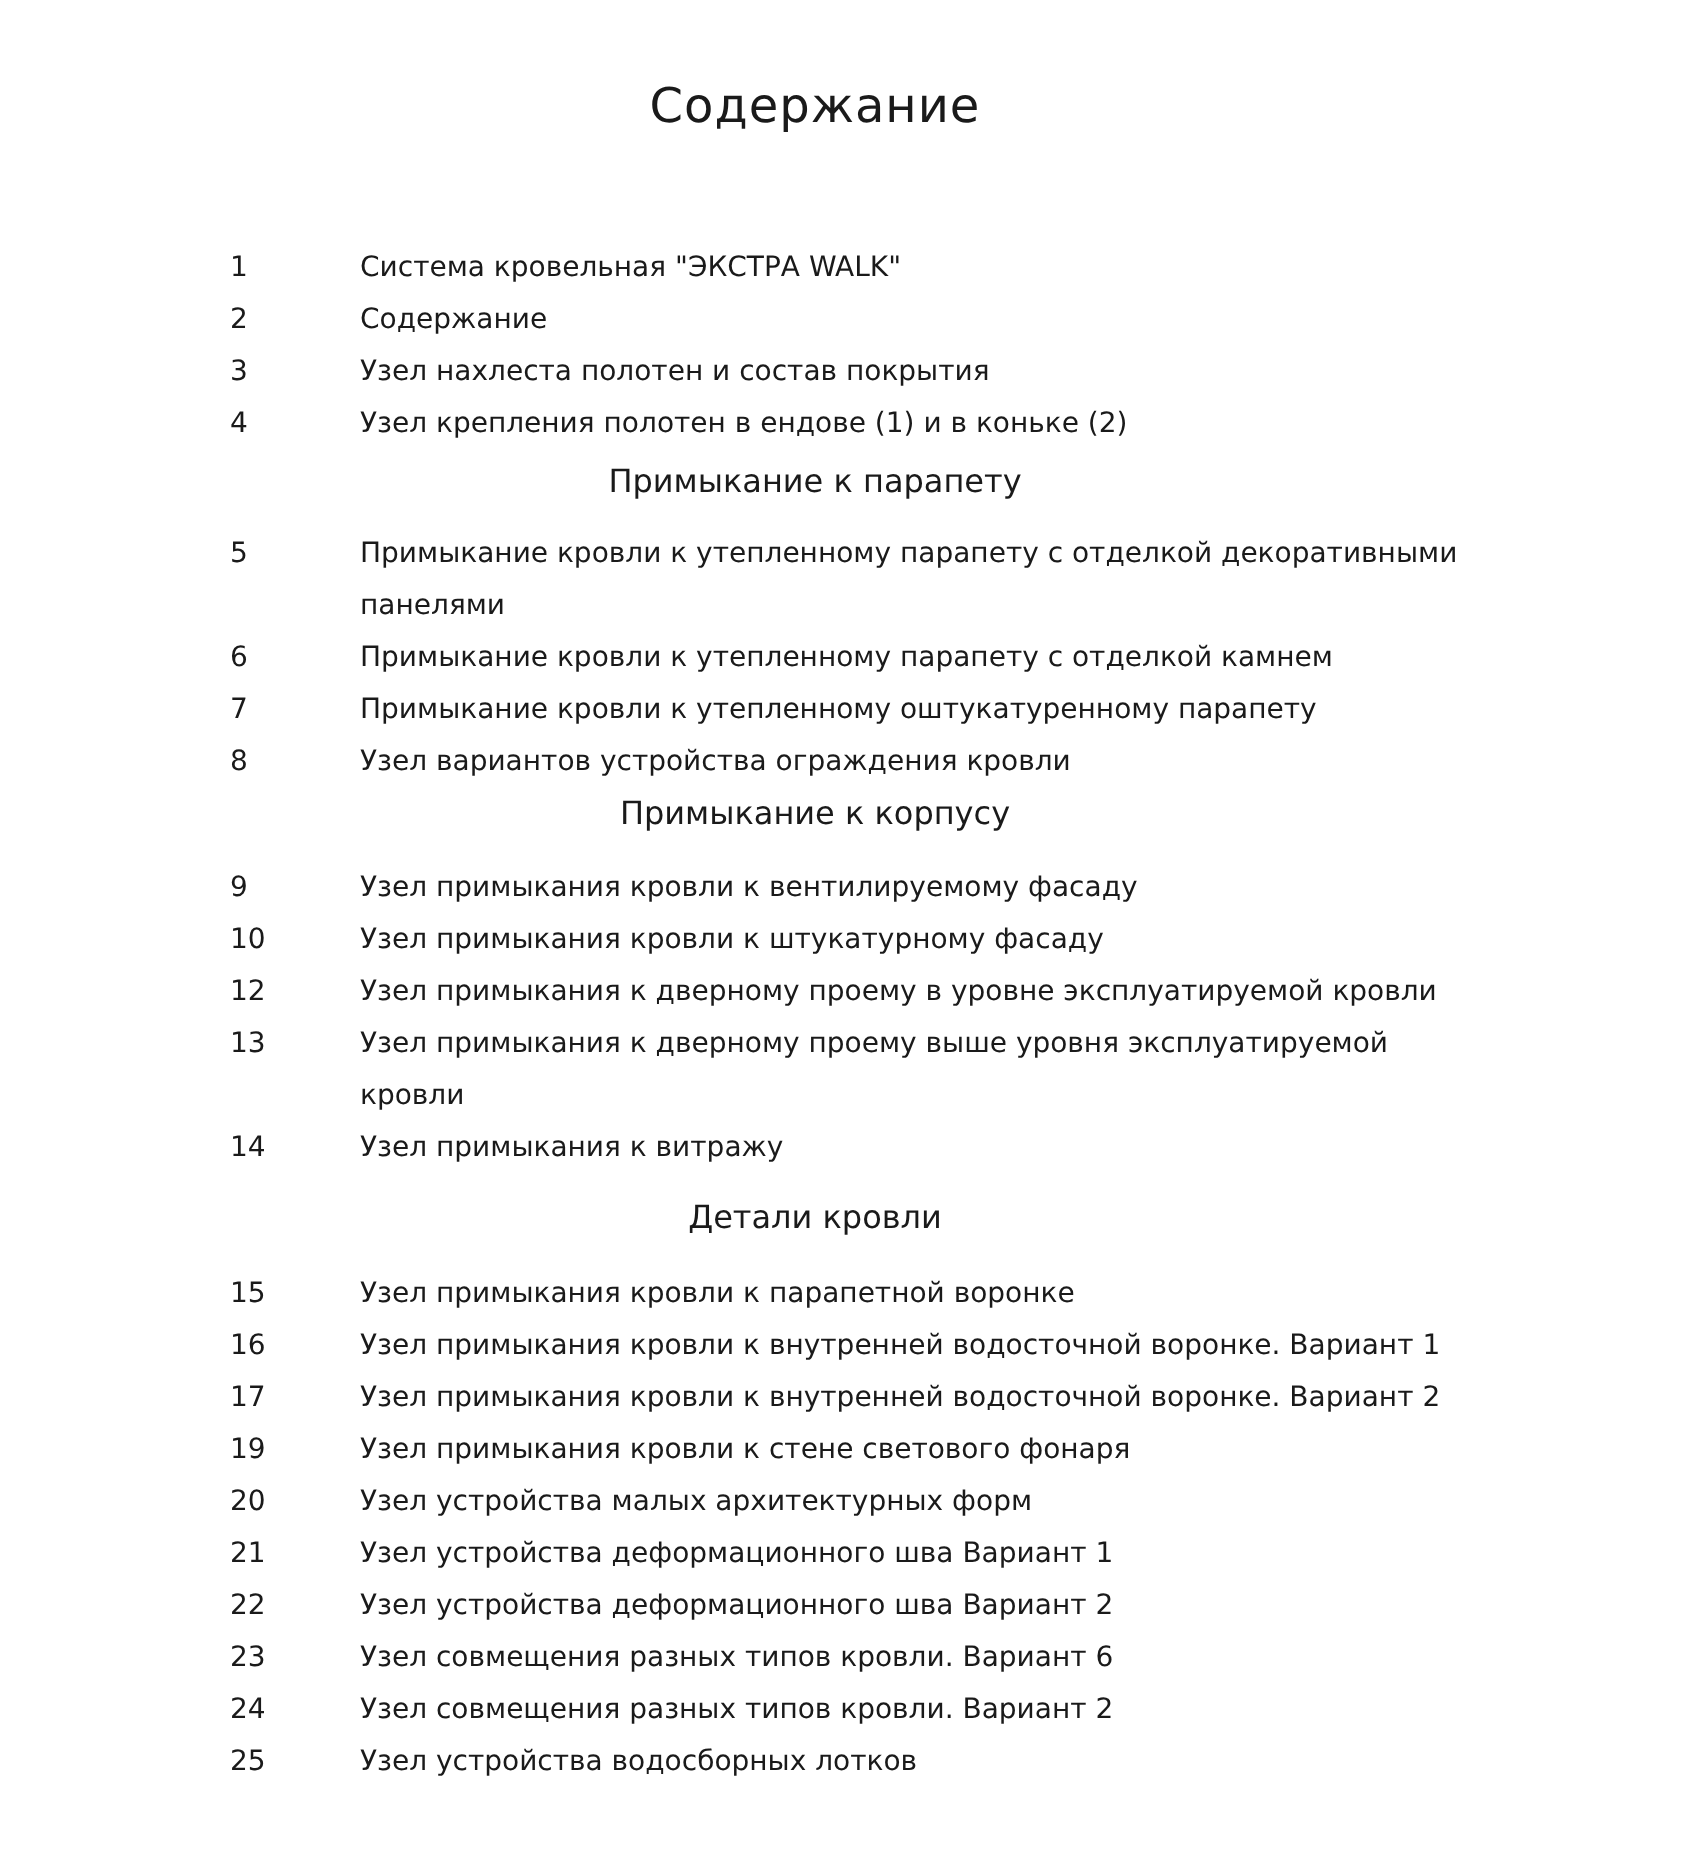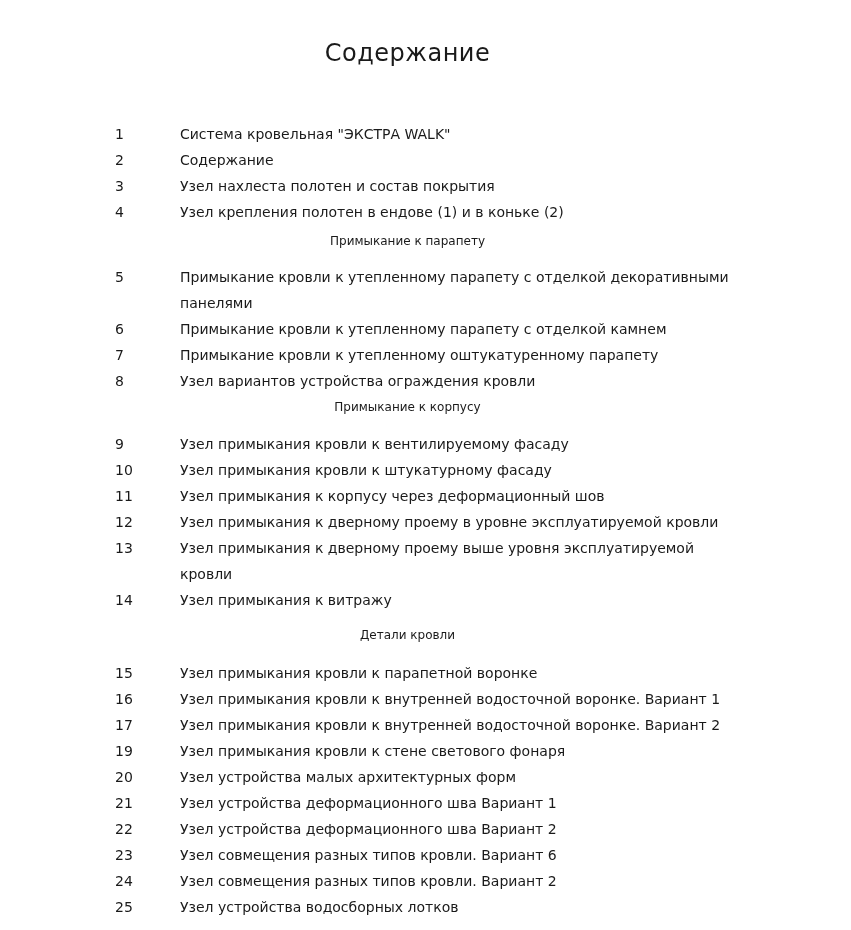--- a/index.html
+++ b/index.html
@@ -44,21 +44,21 @@
     flex: 0 0 65px;
     width: 65px;
   }
   .toc-text {
     flex: 0 0 550px;
     width: 550px;
     max-width: 550px;
   }
   .section-header {
     text-align: center;
-    font-size: 12px;
+    font-size: 16px;
     line-height: 20px;
   }
   .g1 { margin-top: 53px; }
   .h1 { margin-top: 6px; }
   .g2 { margin-top: 13px; }
   .h2 { margin-top: 3px; }
   .g3 { margin-top: 14px; }
   .h3 { margin-top: 12px; }
   .g4 { margin-top: 15px; }
 </style>
@@ -115,24 +115,20 @@
     <div class="toc-group g3">
       <div class="toc-row">
         <span class="toc-num">9</span>
         <span class="toc-text">Узел примыкания кровли к вентилируемому фасаду</span>
       </div>
       <div class="toc-row">
         <span class="toc-num">10</span>
         <span class="toc-text">Узел примыкания кровли к штукатурному фасаду</span>
       </div>
       <div class="toc-row">
-        <span class="toc-num">11</span>
-        <span class="toc-text">Узел примыкания к корпусу через деформационный шов</span>
-      </div>
-      <div class="toc-row">
         <span class="toc-num">12</span>
         <span class="toc-text">Узел примыкания к дверному проему в уровне эксплуатируемой кровли</span>
       </div>
       <div class="toc-row">
         <span class="toc-num">13</span>
         <span class="toc-text">Узел примыкания к дверному проему выше уровня эксплуатируемой кровли</span>
       </div>
       <div class="toc-row">
         <span class="toc-num">14</span>
         <span class="toc-text">Узел примыкания к витражу</span>

